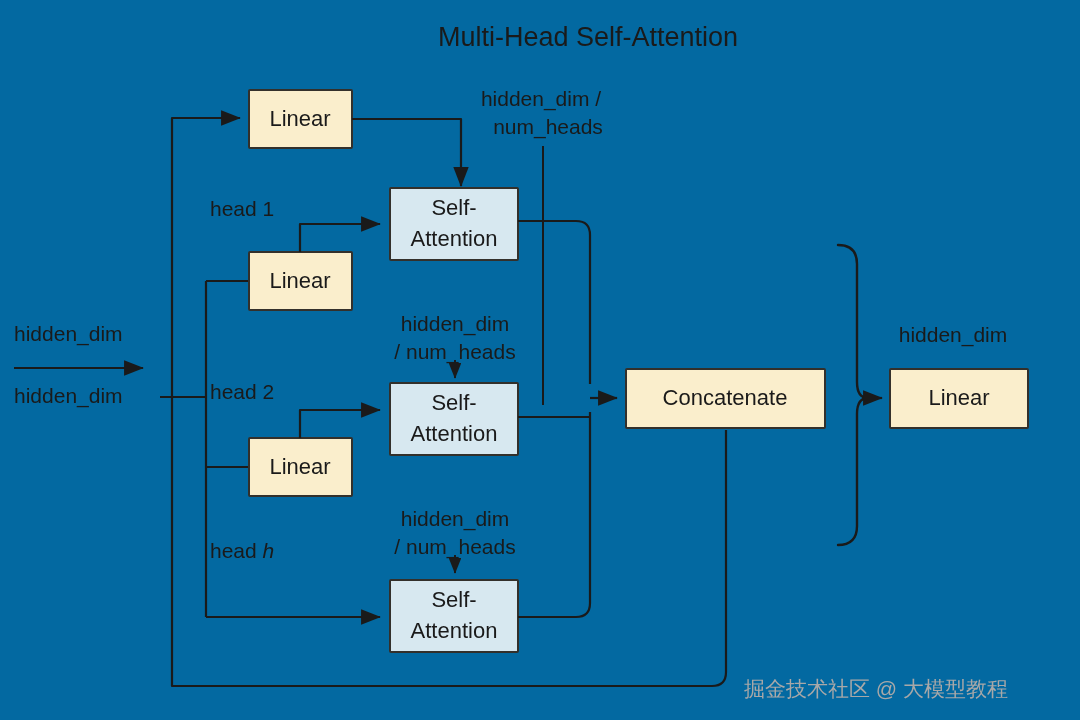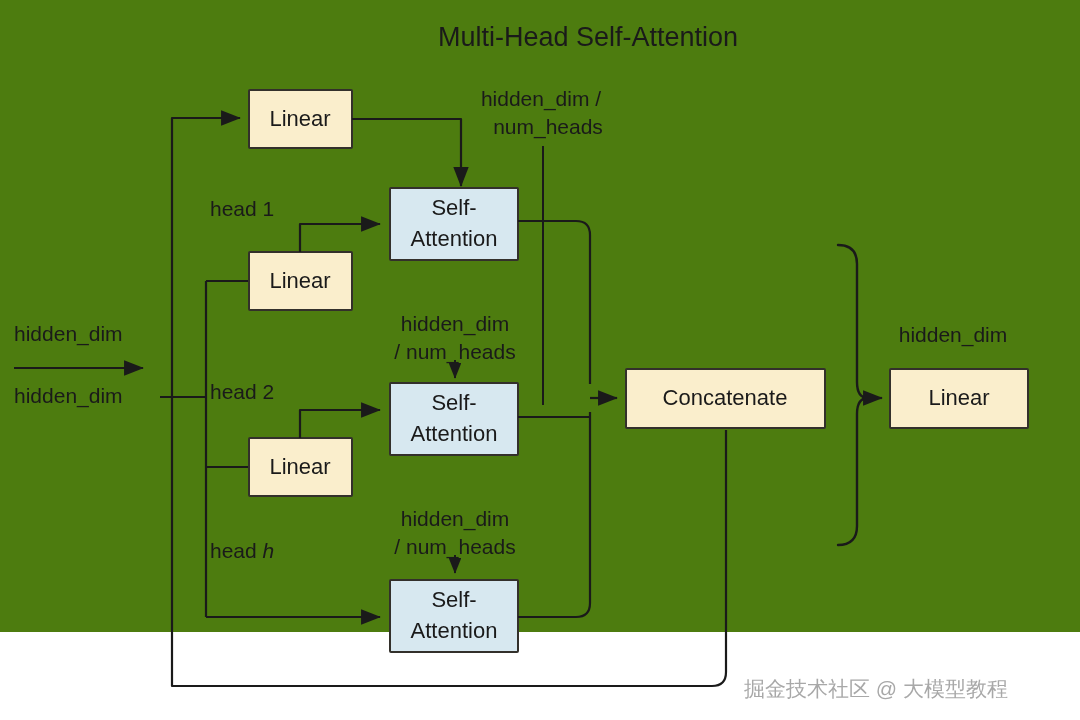--- a/index.html
+++ b/index.html
@@ -9,22 +9,22 @@
   }
   body {
     width: 1080px;
     height: 720px;
     overflow: hidden;
     font-family: "Liberation Sans", sans-serif;
   }
   #diagram-root {
     position: relative;
     width: 1080px;
-    height: 632px;
-    background: #4d7c0f;
+    height: 720px;
+    background: #0369a1;
   }
   svg#diagram-svg {
     position: absolute;
     left: 0;
     top: 0;
     width: 1080px;
     height: 720px;
     display: block;
   }
   .node-label, .edge-label, .diagram-title, .watermark-text {

